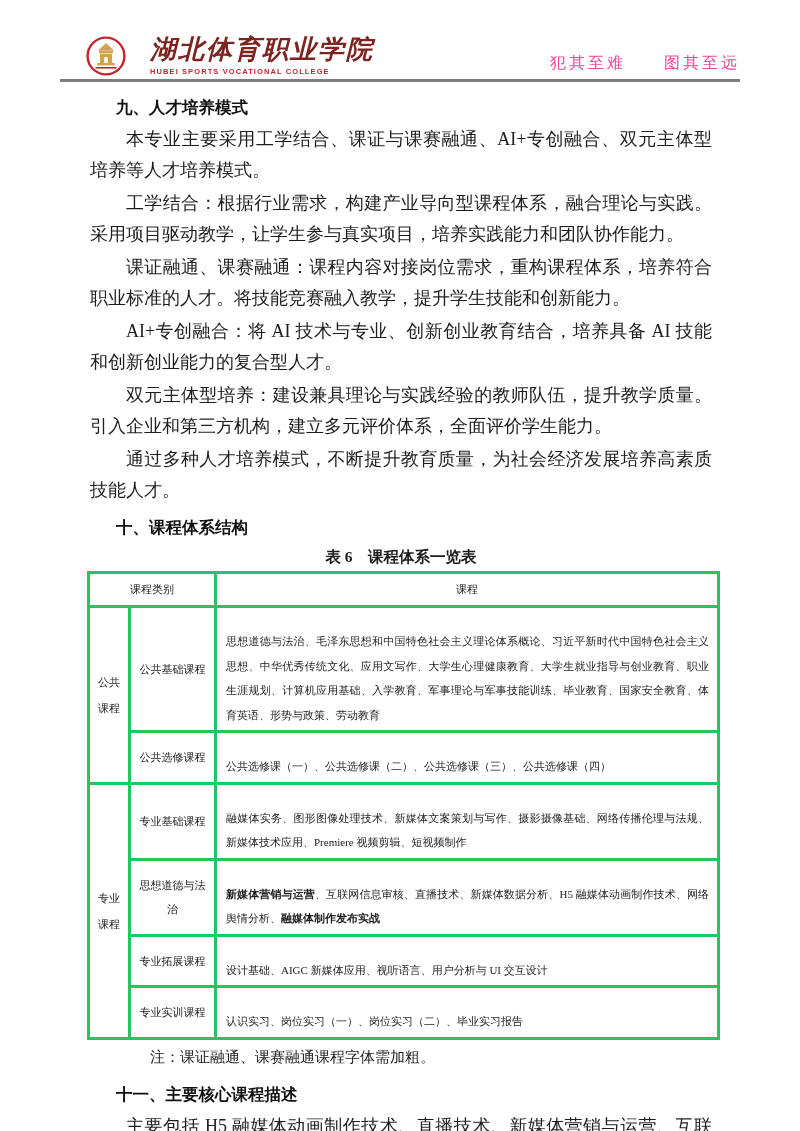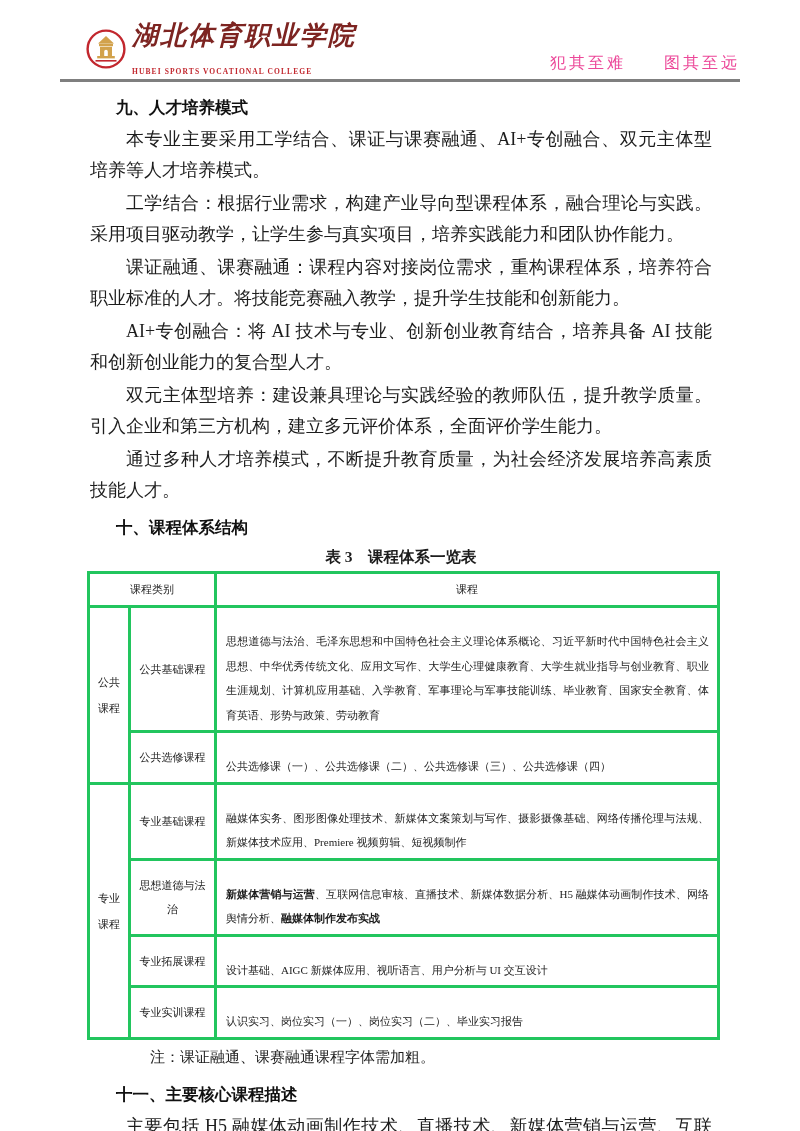--- a/index.html
+++ b/index.html
@@ -11,33 +11,33 @@
     overflow:hidden;
     font-family:"Liberation Serif","DejaVu Serif",serif;
     color:#1d1d1d;
   }
   
   .header {
     position:absolute; top:30px; left:60px; right:60px;
     display:flex; justify-content:space-between; align-items:flex-end;
     height:46px;
   }
-  .brand { display:flex; align-items:center; gap:6px; margin-left:26px; }
+  .brand { display:flex; align-items:center; gap:24px; margin-left:26px; }
   .emblem { width:40px; height:40px; flex:0 0 auto; }
   .brand-text { display:flex; flex-direction:column; }
   .college-zh {
     font-family:"DejaVu Serif",serif;
     font-weight:700; font-style:italic;
     font-size:26px; line-height:28px; letter-spacing:2px;
     color:#7d2421; white-space:nowrap;
   }
   .college-en {
-    font-family:Liberation Serif, serif;
+    font-family:Liberation Sans, sans-serif;
     font-size:7.5px; font-weight:700; letter-spacing:1.1px;
-    color:#c2272e; margin-top:18px; white-space:nowrap;
+    color:#c2272e; margin-top:4px; white-space:nowrap;
   }
   .motto {
     font-size:16px; color:#ec4899; letter-spacing:3px;
     white-space:pre; padding-bottom:2px;
   }
   .header-rule {
     position:absolute; top:79px; left:60px; right:60px;
     height:3px; background:#7f7f7f;
   }
   
@@ -115,21 +115,21 @@
 
     <h2 class="sec">九、人才培养模式</h2>
     <p class="body">本专业主要采用工学结合、课证与课赛融通、AI+专创融合、双元主体型培养等人才培养模式。</p>
     <p class="body">工学结合：根据行业需求，构建产业导向型课程体系，融合理论与实践。采用项目驱动教学，让学生参与真实项目，培养实践能力和团队协作能力。</p>
     <p class="body">课证融通、课赛融通：课程内容对接岗位需求，重构课程体系，培养符合职业标准的人才。将技能竞赛融入教学，提升学生技能和创新能力。</p>
     <p class="body">AI+专创融合：将 AI 技术与专业、创新创业教育结合，培养具备 AI 技能和创新创业能力的复合型人才。</p>
     <p class="body">双元主体型培养：建设兼具理论与实践经验的教师队伍，提升教学质量。引入企业和第三方机构，建立多元评价体系，全面评价学生能力。</p>
     <p class="body">通过多种人才培养模式，不断提升教育质量，为社会经济发展培养高素质技能人才。</p>
 
     <h2 class="sec">十、课程体系结构</h2>
-    <div class="table-title">表 3　课程体系一览表</div>
+    <div class="table-title">表 6　课程体系一览表</div>
 
     <table class="course">
       <colgroup>
           <col style="width:41px">
           <col style="width:86px">
           <col style="width:503px">
         </colgroup>
       <tbody>
           <tr>
         <th class="cat-head" colspan="2">课程类别</th>

